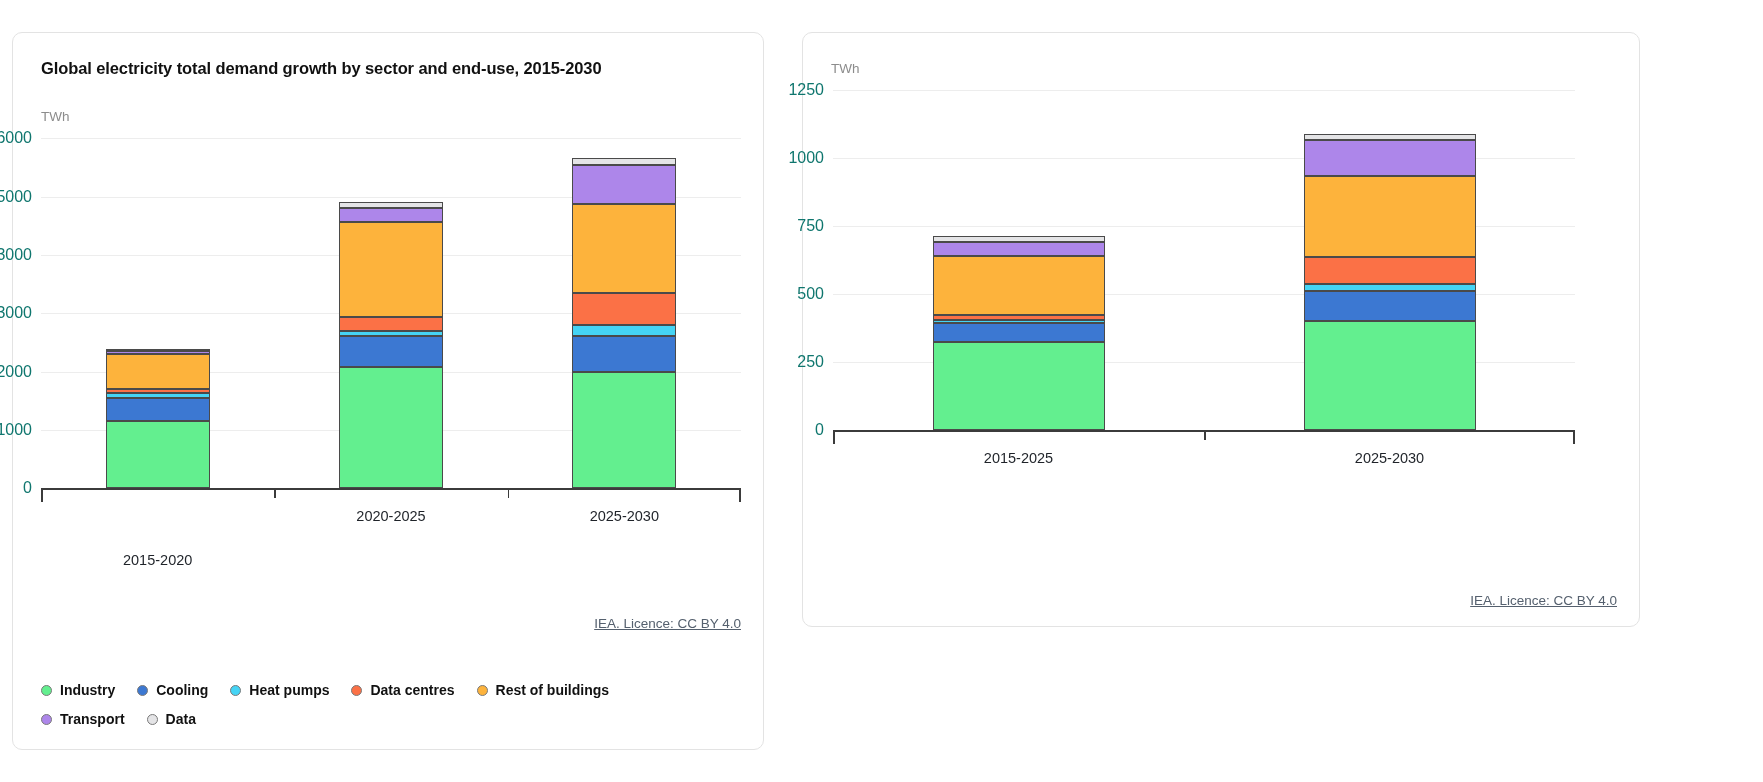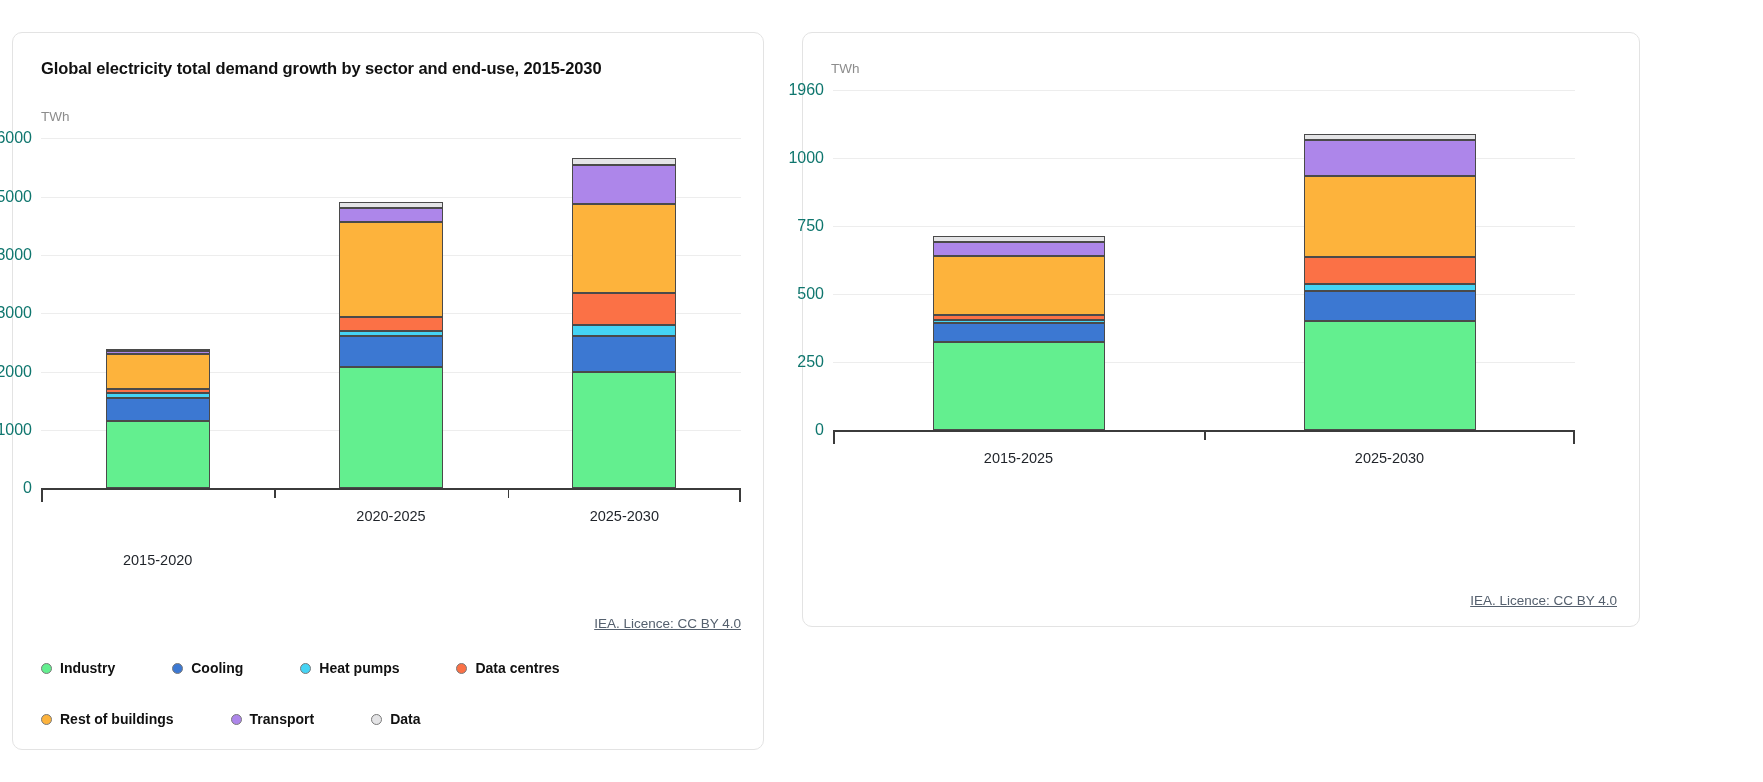--- a/index.html
+++ b/index.html
@@ -60,21 +60,21 @@
   .licence {
     position:absolute; font-size:13.5px; color:#55606e;
     text-decoration:underline; right:22px;
   }
   .licence-left { bottom:118px; }
   .licence-right { bottom:18px; }
 
   .legend {
     position:absolute; left:28px; bottom:22px;
     display:flex; flex-wrap:wrap; align-items:flex-start;
-    width:690px; row-gap:13px;gap:35px;
+    width:690px; row-gap:13px;
   }
   .legend-item { display:flex; align-items:center; margin-right:22px; }
   .legend-dot {
     width:11px; height:11px; border-radius:50%;
     border:1px solid #7a7a7a; margin-right:8px;
   }
   .legend-label { font-size:14px; font-weight:bold; color:#111111; white-space:nowrap; }
 </style>
 </head>
 <body>
@@ -184,21 +184,21 @@
           <div class="ytick" style="top: 340px;">0</div>
           <div class="gridline" style="top: 272px;"></div>
           <div class="ytick" style="top: 272px;">250</div>
           <div class="gridline" style="top: 204px;"></div>
           <div class="ytick" style="top: 204px;">500</div>
           <div class="gridline" style="top: 136px;"></div>
           <div class="ytick" style="top: 136px;">750</div>
           <div class="gridline" style="top: 68px;"></div>
           <div class="ytick" style="top: 68px;">1000</div>
           <div class="gridline" style="top: 0px;"></div>
-          <div class="ytick" style="top: 0px;">1960</div>
+          <div class="ytick" style="top: 0px;">1250</div>
         </div>
       <div class="bars">
           <div class="bar" style="left: 99.5px; width: 172px; height: 340px;">
             <div class="seg" title="Industry: 325" style="bottom: 0px; height: 88.4px; background: rgb(99, 239, 143);"></div>
             <div class="seg" title="Cooling: 70" style="bottom: 88.4px; height: 19.04px; background: rgb(60, 120, 210);"></div>
             <div class="seg" title="Heat pumps: 8" style="bottom: 107.44px; height: 2.176px; background: rgb(69, 212, 245);"></div>
             <div class="seg" title="Data centres: 20" style="bottom: 109.616px; height: 5.44px; background: rgb(251, 113, 70);"></div>
             <div class="seg" title="Rest of buildings: 215" style="bottom: 115.056px; height: 58.48px; background: rgb(253, 179, 60);"></div>
             <div class="seg" title="Transport: 55" style="bottom: 173.536px; height: 14.96px; background: rgb(173, 134, 234);"></div>
             <div class="seg" title="Other: 22" style="bottom: 188.496px; height: 5.984px; background: rgb(228, 228, 230);"></div>

